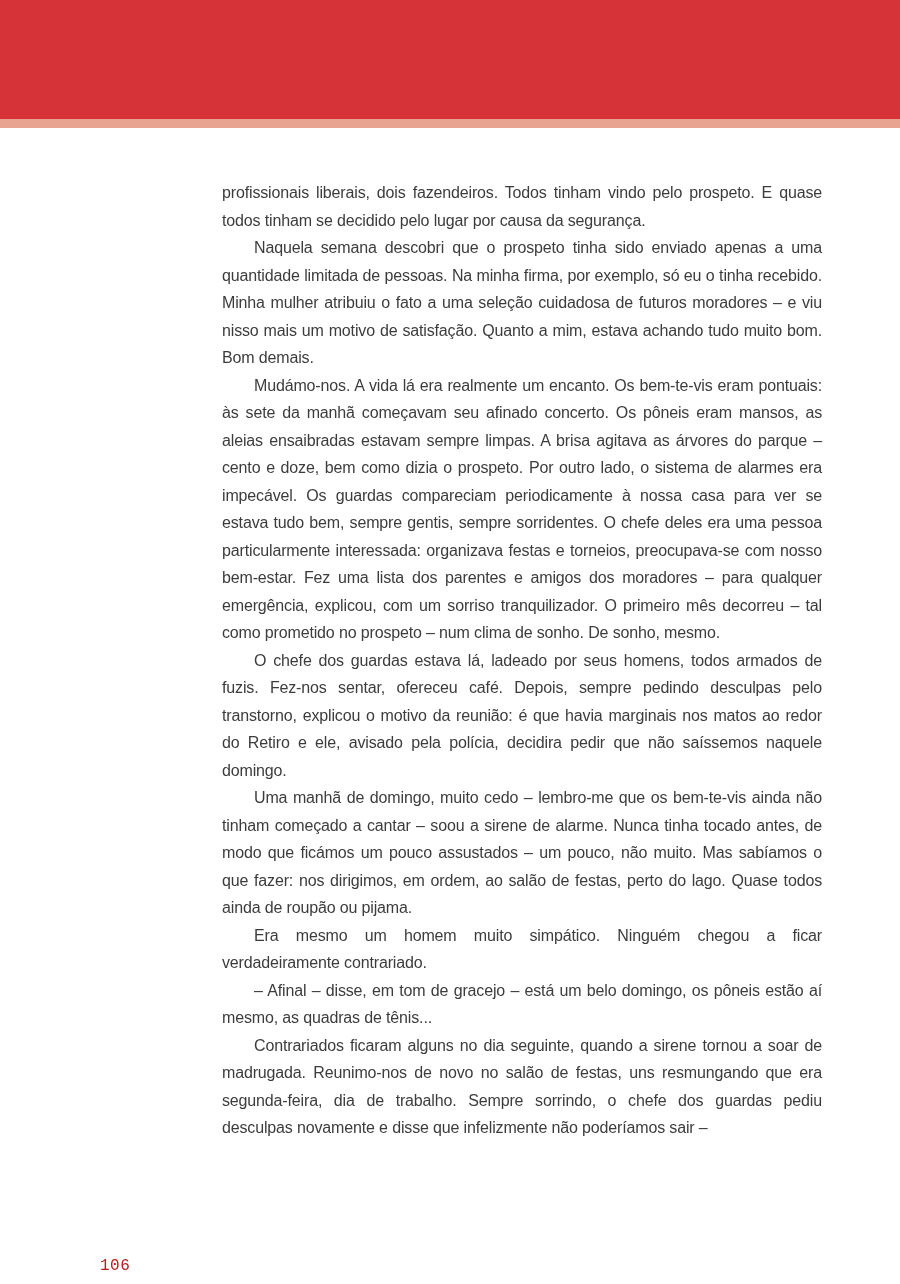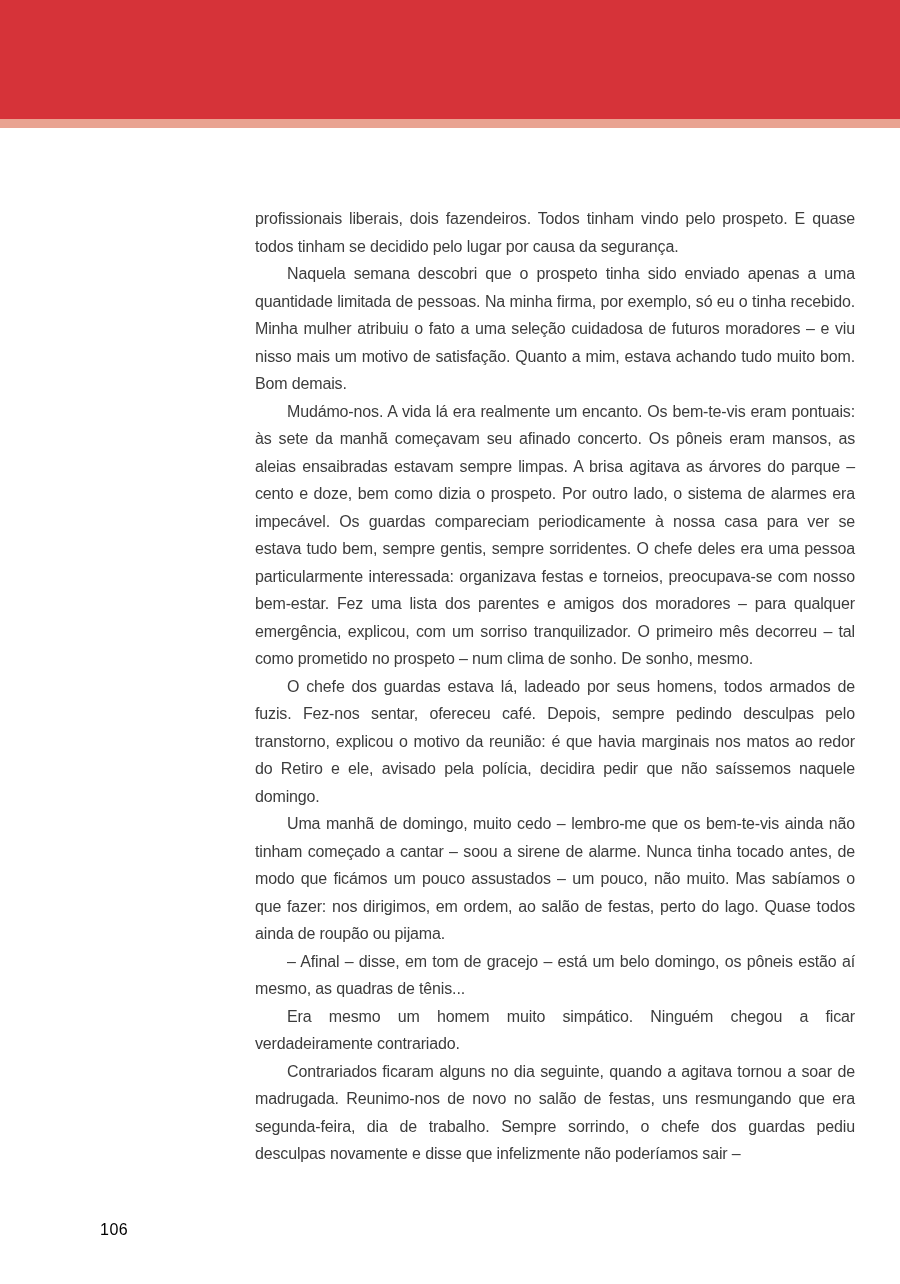--- a/index.html
+++ b/index.html
@@ -26,56 +26,56 @@
     position: absolute;
     top: 119px;
     left: 0;
     width: 900px;
     height: 9px;
     background: var(--strip-color, #e9a391);
   }
   .text-block {
     position: absolute;
     left: 222px;
-    top: 205px;
+    top: 179px;
     width: 600px;
     color: #3c3c3c;
     font-size: 16px;
     line-height: 27.5px;
     letter-spacing: -0.15px;
     text-align: justify;
-    margin-left: 33px;
   }
   .text-block p {
     margin: 0;
     text-indent: 32px;
   }
   .text-block p.no-indent {
     text-indent: 0;
   }
   .page-number {
     position: absolute;
     left: 100px;
-    top: 1221px;
+    top: 1257px;
     font-size: 16px;
     letter-spacing: 0.5px;
-    color: #000000;
+    color: #b91c1c;
+    font-family: Liberation Mono, monospace;
   }
 </style>
 </head>
 <body>
 
 <div class="header-band"></div>
 <div class="header-strip"></div>
 
 <main>
   <div class="text-block">
     <p class="no-indent">profissionais liberais, dois fazendeiros. Todos tinham vindo pelo prospeto. E quase todos tinham se decidido pelo lugar por causa da segurança.</p>
     <p>Naquela semana descobri que o prospeto tinha sido enviado apenas a uma quantidade limitada de pessoas. Na minha firma, por exemplo, só eu o tinha recebido. Minha mulher atribuiu o fato a uma seleção cuidadosa de futuros moradores – e viu nisso mais um motivo de satisfação. Quanto a mim, estava achando tudo muito bom. Bom demais.</p>
     <p>Mudámo-nos. A vida lá era realmente um encanto. Os bem-te-vis eram pontuais: às sete da manhã começavam seu afinado concerto. Os pôneis eram mansos, as aleias ensaibradas estavam sempre limpas. A brisa agitava as árvores do parque – cento e doze, bem como dizia o prospeto. Por outro lado, o sistema de alarmes era impecável. Os guardas compareciam periodicamente à nossa casa para ver se estava tudo bem, sempre gentis, sempre sorridentes. O chefe deles era uma pessoa particularmente interessada: organizava festas e torneios, preocupava-se com nosso bem-estar. Fez uma lista dos parentes e amigos dos moradores – para qualquer emergência, explicou, com um sorriso tranquilizador. O primeiro mês decorreu – tal como prometido no prospeto – num clima de sonho. De sonho, mesmo.</p>
     <p>O chefe dos guardas estava lá, ladeado por seus homens, todos armados de fuzis. Fez-nos sentar, ofereceu café. Depois, sempre pedindo desculpas pelo transtorno, explicou o motivo da reunião: é que havia marginais nos matos ao redor do Retiro e ele, avisado pela polícia, decidira pedir que não saíssemos naquele domingo.</p>
     <p>Uma manhã de domingo, muito cedo – lembro-me que os bem-te-vis ainda não tinham começado a cantar – soou a sirene de alarme. Nunca tinha tocado antes, de modo que ficámos um pouco assustados – um pouco, não muito. Mas sabíamos o que fazer: nos dirigimos, em ordem, ao salão de festas, perto do lago. Quase todos ainda de roupão ou pijama.</p>
+    <p>Era mesmo um homem muito simpático. Ninguém chegou a ficar verdadeiramente contrariado.</p>
     <p>– Afinal – disse, em tom de gracejo – está um belo domingo, os pôneis estão aí mesmo, as quadras de tênis...</p>
-    <p>Era mesmo um homem muito simpático. Ninguém chegou a ficar verdadeiramente contrariado.</p>
-    <p>Contrariados ficaram alguns no dia seguinte, quando a agitava tornou a soar de madrugada. Reunimo-nos de novo no salão de festas, uns resmungando que era segunda-feira, dia de trabalho. Sempre sorrindo, o chefe dos guardas pediu desculpas novamente e disse que infelizmente não poderíamos sair –</p>
+    <p>Contrariados ficaram alguns no dia seguinte, quando a sirene tornou a soar de madrugada. Reunimo-nos de novo no salão de festas, uns resmungando que era segunda-feira, dia de trabalho. Sempre sorrindo, o chefe dos guardas pediu desculpas novamente e disse que infelizmente não poderíamos sair –</p>
   </div>
   <div class="page-number">106</div>
 </main>
 
 </body></html>

